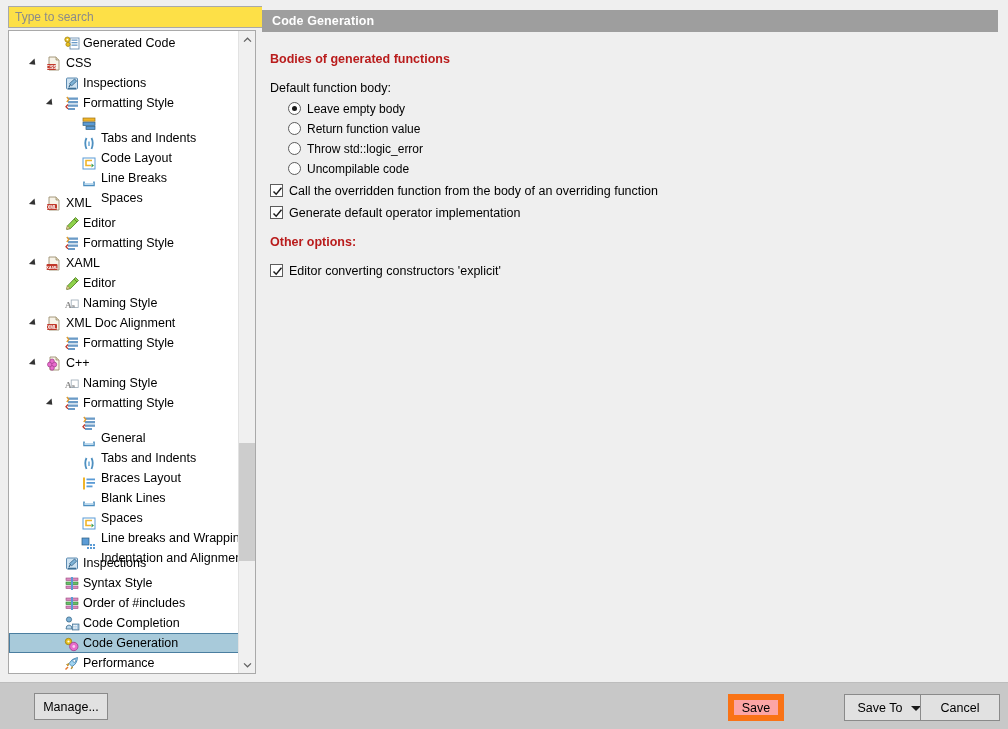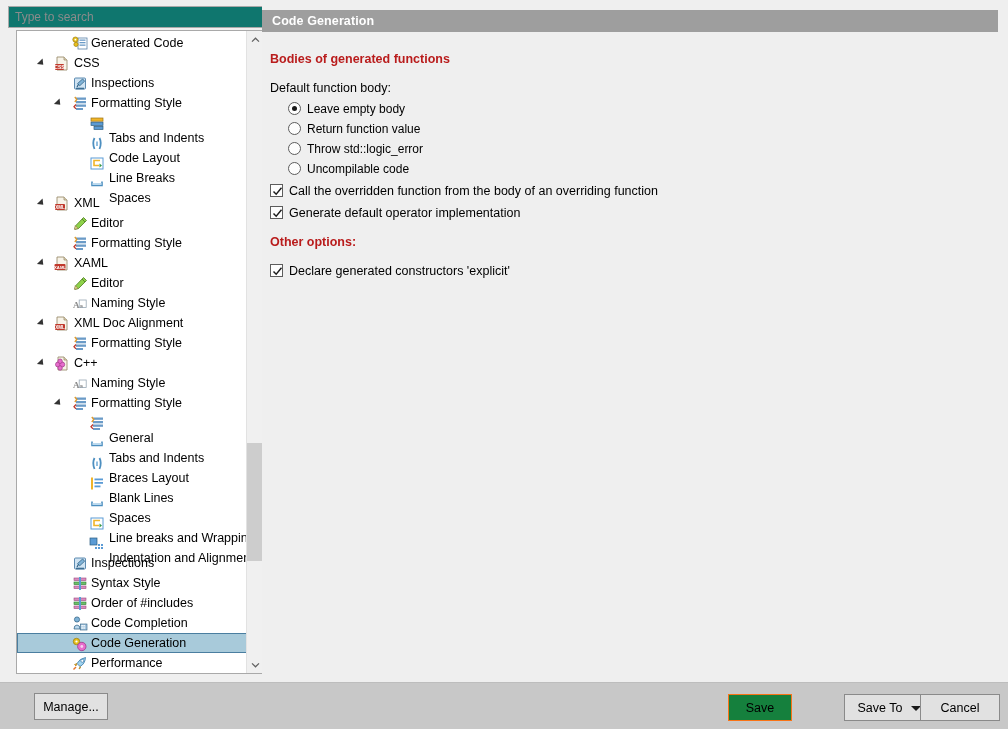--- a/index.html
+++ b/index.html
@@ -16,41 +16,41 @@
   #app { position: relative; width: 1008px; height: 729px; background: #efefef; }
 
   
   #left-pane {
     position: absolute; left: 8px; top: 6px;
     width: 248px; height: 668px;
   }
   #search-wrap {
     position: relative;
     width: 280px; height: 22px;
-    background: #0f766e;
+    background: #fde047;
     border: 1px solid #a9a9a9;
   }
   #search-input {
     position: absolute; left: 0; top: 0;
     width: 226px; height: 20px;
     border: 0; outline: none;
     background: transparent;
     padding: 0 4px 0 6px;
     font-family: "Liberation Sans", sans-serif;
     font-size: 12px;
     color: #111;
   }
   #search-input::placeholder { color: #8b8b8b; opacity: 1; }
   #search-icon {
     position: absolute; right: 3px; top: 2px;
     width: 18px; height: 17px;
   }
 
   #tree-outer {
-    position: absolute; left: 8px; top: 24px;
+    position: absolute; left: 0; top: 24px;
     width: 248px; height: 644px;
     background: #ffffff;
     border: 1px solid #a9a9a9;
     overflow: hidden;
   }
   #tree-clip {
     position: absolute; left: 0; top: 0;
     width: 229px; height: 642px;
     overflow: hidden;
   }
@@ -214,22 +214,22 @@
     height: 27px;
     background: #e1e1e1;
     border: 1px solid #8a8a8a;
     font-family: "Liberation Sans", sans-serif;
     font-size: 12.5px;
     color: #000;
     cursor: default;
     display: flex; align-items: center; justify-content: center;
   }
   #btn-manage { left: 10px; top: 10px; width: 74px; margin-left: 24px; }
-  #btn-save   { left: 728px; top: 694px; width: 64px;
-                border: 1px solid #f97316; background: #15803d; }
+  #btn-save   { left: 728px; top: 694px; width: 56px;
+                border: 6px solid #f97316; background: #fca5a5; }
   #btn-saveto { left: 812px; top: 694px; width: 88px; margin-left: 32px; }
   #btn-cancel { left: 920px; top: 694px; width: 80px; }
   #btn-save, #btn-saveto, #btn-cancel { position: absolute; }
   .caret-dn {
     position: absolute; right: 10px; top: 11px;
     width: 0; height: 0;
     border-left: 5px solid transparent;
     border-right: 5px solid transparent;
     border-top: 5px solid #1a1a1a;
   }
@@ -626,21 +626,21 @@
 
     <div class="grp-title" style="left:8px; top:229px;">Other options:</div>
 
     <div id="other-checks">
         <div class="check-row on" style="left: 8px; top: 256px;">
           <span class="check-mark">
             <svg width="11" height="11" viewBox="0 0 11 11">
               <path d="M1.5 5.4 L4.2 8.3 L9.5 1.8" fill="none" stroke="#1a1a1a" stroke-width="1.4"></path>
             </svg>
           </span>
-          <span class="clabel">Declare generated constructors 'explicit'</span>
+          <span class="clabel">Editor converting constructors 'explicit'</span>
         </div>
       </div>
   </div>
 
   <div id="footer">
     <div class="btn" id="btn-manage">Manage...</div>
   </div>
 
   <div class="btn" id="btn-save">Save</div>
 

